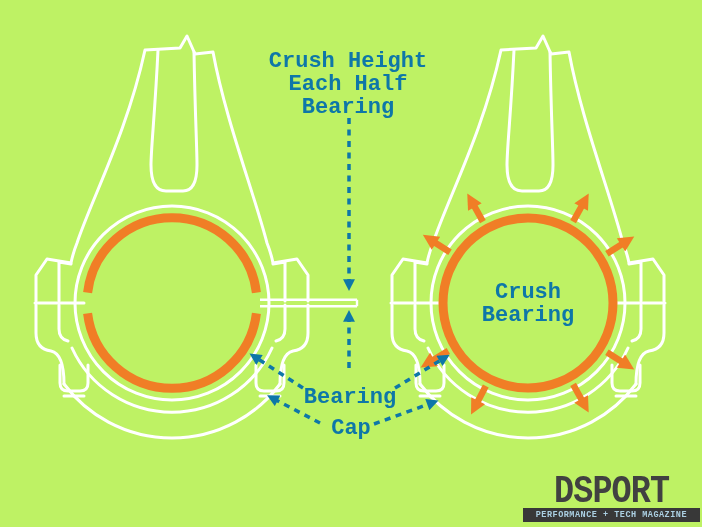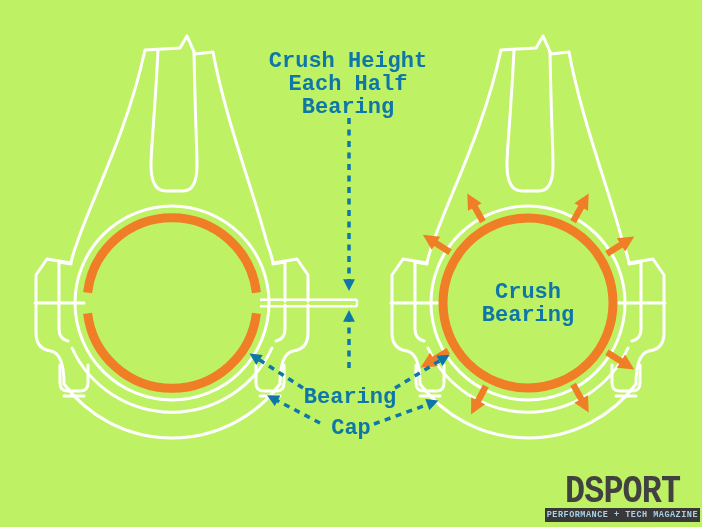--- a/index.html
+++ b/index.html
@@ -25,21 +25,21 @@
   }
   .logo{position:absolute;right:2px;bottom:5px;text-align:center;}
   .logo-title{
     font-weight:bold;font-size:38px;line-height:30px;color:#414141;
     letter-spacing:-1px;transform:scaleX(.88);transform-origin:center bottom;
     margin-bottom:1px;
   }
   .logo-strip{
     background:#383838;color:#ABCFE2;
     font-weight:bold;font-size:8.5px;letter-spacing:.5px;
-    padding:2px 2px;white-space:nowrap;
+    padding:2px 13px;white-space:nowrap;
   }
 </style>
 </head>
 <body>
 
 <div class="stage">
 
   <svg width="702" height="527" viewBox="0 0 702 527">
     <defs>
 

